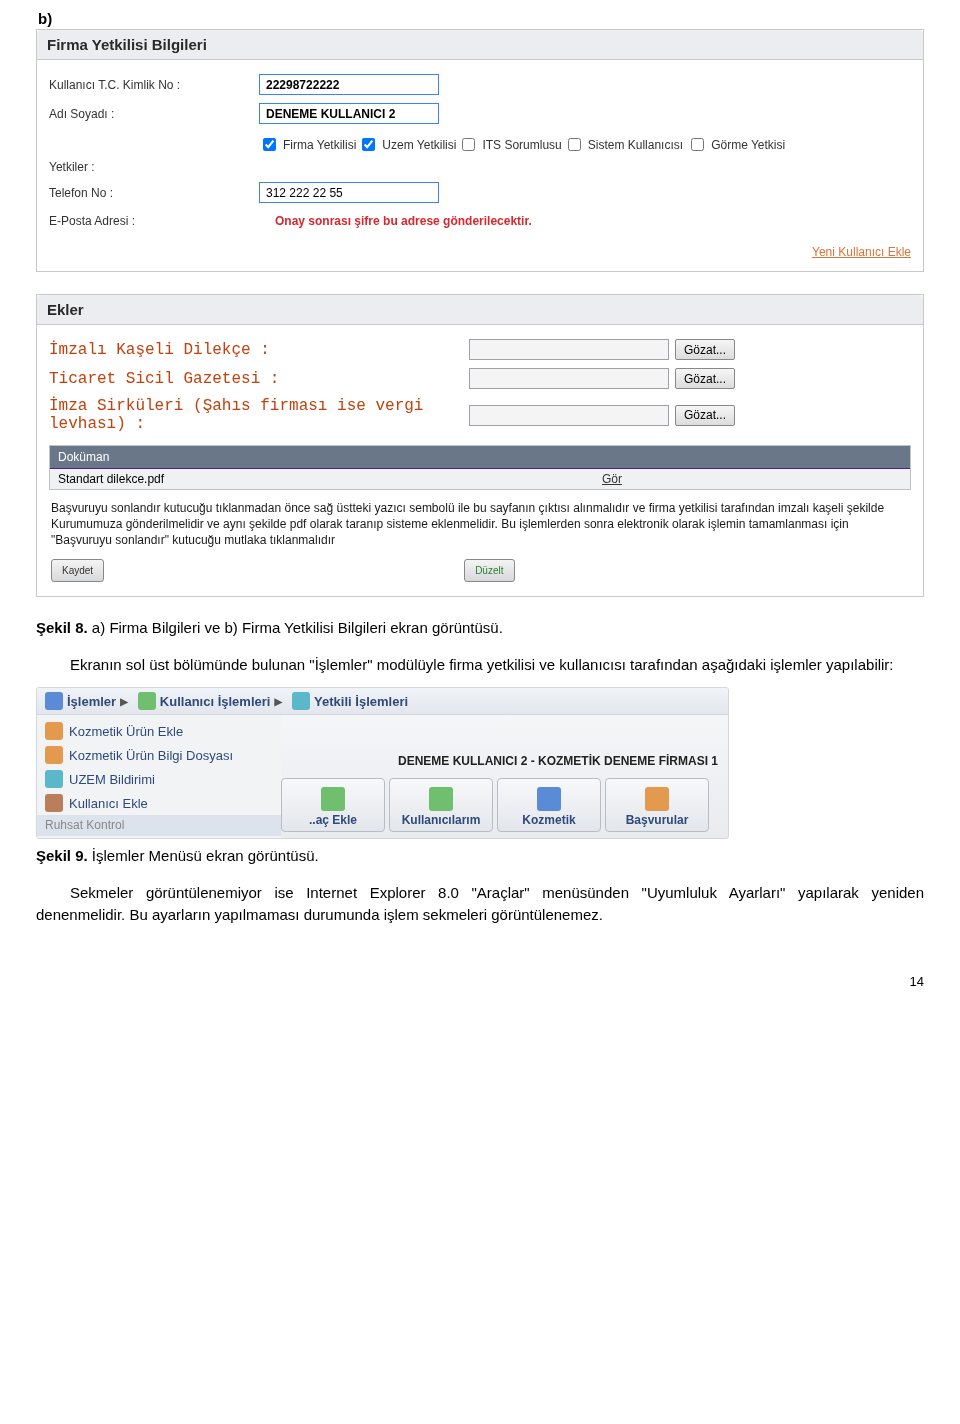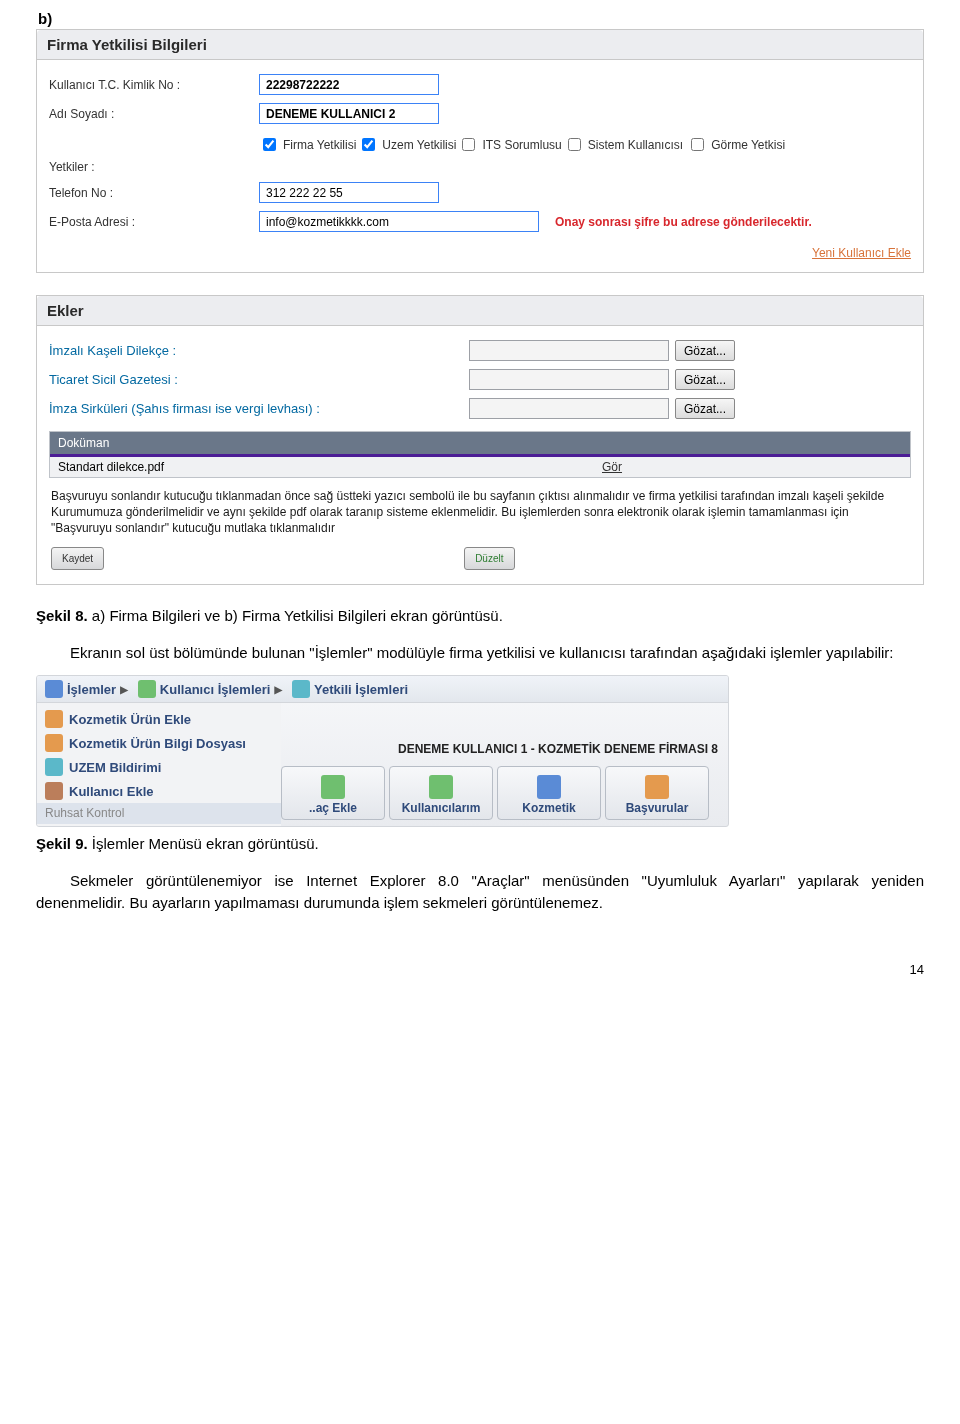--- a/index.html
+++ b/index.html
@@ -35,22 +35,23 @@
     padding: 4px 0;
     min-height: 28px;
   }
   .form-label {
     width: 210px;
     font-size: 12px;
     color: #333;
   }
   .form-label-wide {
     width: 420px;
-    font-size: 13px;
-    color: #0369a1;
+    font-size: 16px;
+    color: #c2410c;
+    font-family: Liberation Mono, monospace;
   }
   .text-input {
     border: 1px solid #3b82f6;
     height: 21px;
     padding: 1px 6px;
     font-size: 12px;
     width: 180px;
     background: #fff;
   }
   .text-input.bold { font-weight: bold; }
@@ -104,21 +105,21 @@
   }
   .doc-table .th {
     background: #6a7789;
     color: #fff;
     padding: 4px 8px;
   }
   .doc-table .trow {
     display: flex;
     background: #f0f1f3;
     padding: 3px 8px;
-    border-top: 3px solid #4c1d95;
+    border-top: 1px solid #4c1d95;
   }
   .doc-table .cell-name { flex: 1; }
   .doc-table .cell-act {
     width: 300px;
     text-decoration: underline;
     color: #333;
     cursor: pointer;
   }
   .info-para {
     font-size: 12px;
@@ -173,21 +174,21 @@
   .tri { font-size: 10px; color: #555; }
   .menu-body { display: flex; align-items: flex-end; }
   .menu-left {
     width: 244px;
     padding: 4px 0 2px 0;
     background: #f2f3f5;
   }
   .menu-left .li {
     display: flex; align-items: center; gap: 6px;
     padding: 3px 8px;
-    font-size: 13px; font-weight: bold;
+    font-size: 13px; font-weight: normal;
     color: #2f4a7a;
   }
   .menu-left .li:last-child {
     background: #dde3ec;
     color: #888;
     font-weight: normal;
     font-size: 12px;
     padding-bottom: 4px;
     align-items: flex-end;
   }
@@ -279,21 +280,20 @@
             </div>
         </div>
       </div>
     </div>
     <div class="form-row">
       <div class="form-label">Telefon No :</div>
       <input class="text-input" value="312 222 22 55" style="">
     </div>
     <div class="form-row">
       <div class="form-label">E-Posta Adresi :</div>
-      <input class="text-input wide" value="info@kozmetikkkk.com" style="">
       <span class="warn-text">Onay sonrası şifre bu adrese gönderilecektir.</span>
     </div>
     <a class="link-orange">Yeni Kullanıcı Ekle</a>
   </div>
 </div>
 
 <div class="panel">
   <div class="panel-header">Ekler</div>
   <div class="panel-body">
     <div class="form-row">
@@ -365,21 +365,21 @@
         </div>
       <div class="li">
           <span class="ico-sq c-brown"></span>
           <span>Kullanıcı Ekle</span>
         </div>
       <div class="li">
           <span>Ruhsat Kontrol</span>
         </div>
     </div>
     <div class="menu-right-wrap">
-      <div class="user-line">DENEME KULLANICI 1 - KOZMETİK DENEME FİRMASI 8</div>
+      <div class="user-line">DENEME KULLANICI 2 - KOZMETİK DENEME FİRMASI 1</div>
       <div class="big-btns">
         <div class="big-btn">
             <span class="ico ico-sq c-green"></span>
             <span>..aç Ekle</span>
           </div>
         <div class="big-btn">
             <span class="ico ico-sq c-green"></span>
             <span>Kullanıcılarım</span>
           </div>
         <div class="big-btn">

